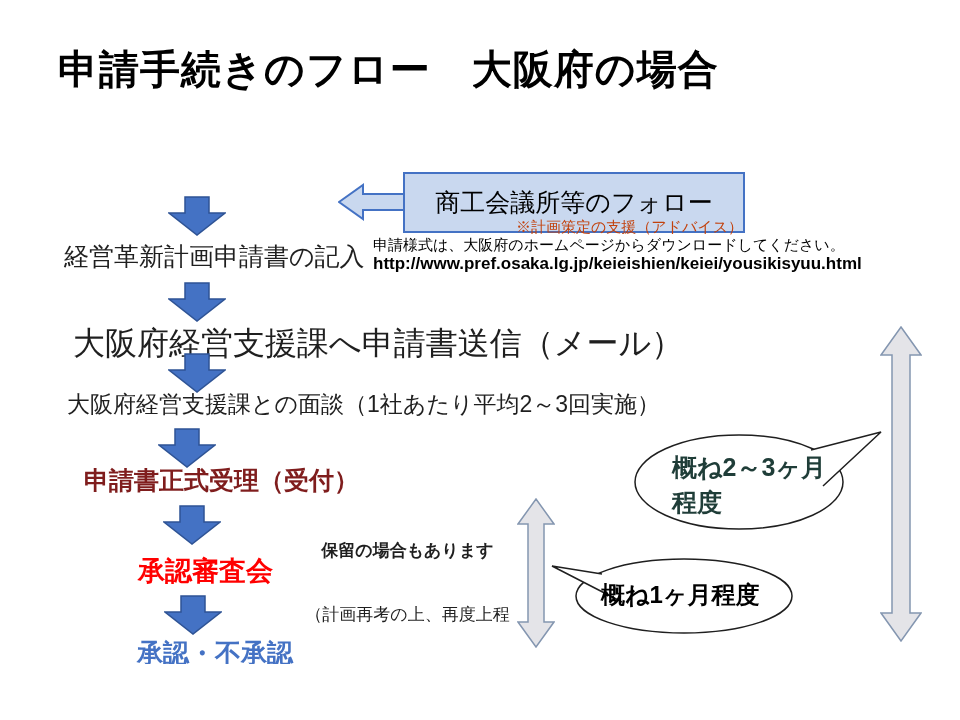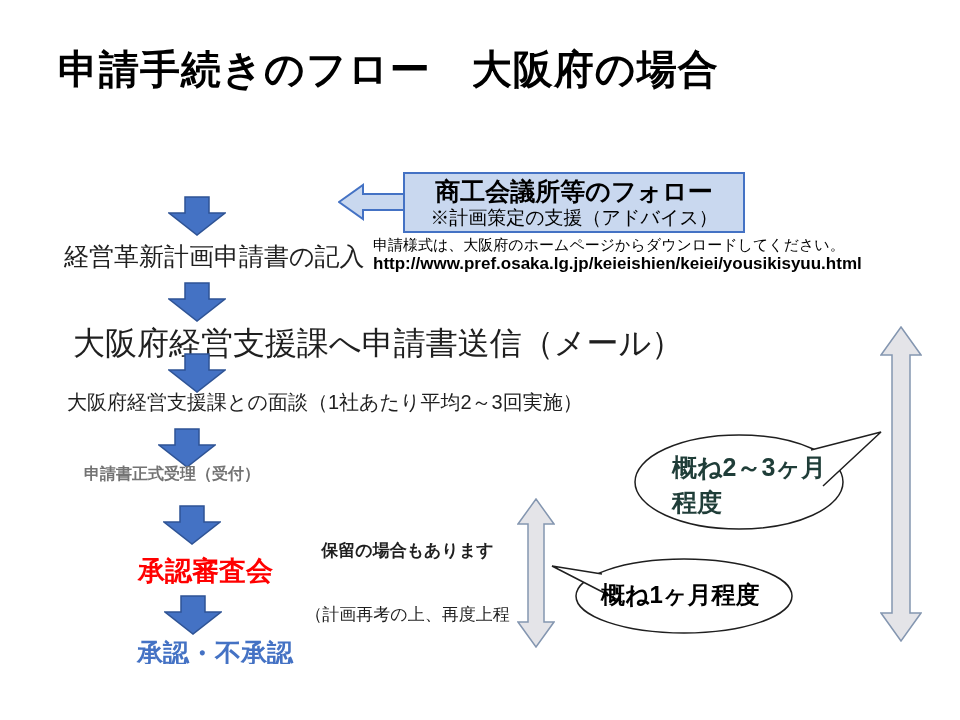--- a/index.html
+++ b/index.html
@@ -8,39 +8,39 @@
     font-family:"Liberation Sans",sans-serif;color:#1a1a1a;
   }
   .abs{position:absolute;white-space:nowrap;}
   
   .title{left:58px;top:42px;font-size:40px;font-weight:bold;color:#000;letter-spacing:1px;}
   
   .step{color:#1f1f1f;}
   .s1{left:57px;top:150px;font-size:24px;}
   .s2{left:64px;top:240px;font-size:25px;}
   .s3{left:73px;top:322px;font-size:32px;}
-  .s4{left:67px;top:389px;font-size:20px;}
-  .s5{left:84px;top:464px;font-size:16px;font-weight:bold;color:#737373;}
+  .s4{left:67px;top:389px;font-size:23px;}
+  .s5{left:84px;top:464px;font-size:25px;font-weight:bold;color:#7f1d1d;}
   .s6{left:138px;top:553px;font-size:27px;font-weight:bold;color:#ff0000;}
   .s7{left:137px;top:636px;font-size:26px;font-weight:bold;color:#4472c4;}
   
   .darr{position:absolute;width:58px;height:40px;}
   .a1{left:168px;top:196px;}
   .a2{left:168px;top:282px;}
   .a3{left:168px;top:353px;}
   .a4{left:158px;top:428px;}
   .a5{left:163px;top:505px;}
   .a6{left:164px;top:595px;}
   
   .callout-box{
     left:403px;top:172px;width:338px;height:57px;
     background:#c9d8ef;border:2px solid #4472c4;text-align:center;
   }
-  .callout-title{font-size:25px;font-weight:bold;color:#000;line-height:1.2;margin-top:2px;}
-  .callout-sub{font-size:19px;color:#000000;line-height:1.3;}
+  .callout-title{font-size:25px;font-weight:normal;color:#000;line-height:1.2;margin-top:13px;}
+  .callout-sub{font-size:15px;color:#c2410c;line-height:1.3;text-align:right;}
   .larr{left:338px;top:183px;width:67px;height:38px;}
   
   .dl{left:373px;top:236px;color:#000;line-height:1.22;}
   .dl-l1{font-size:15px;font-weight:normal;}
   .dl-l2{font-size:17px;font-weight:bold;}
   
   .hold{left:300px;top:541px;width:215px;text-align:center;white-space:nowrap;color:#1f1f1f;}
   .hold-l1{font-size:17px;font-weight:bold;line-height:1.22;}
   .hold-l2,.hold-l3{font-size:17px;line-height:1.22;margin-top:43px;}
   

